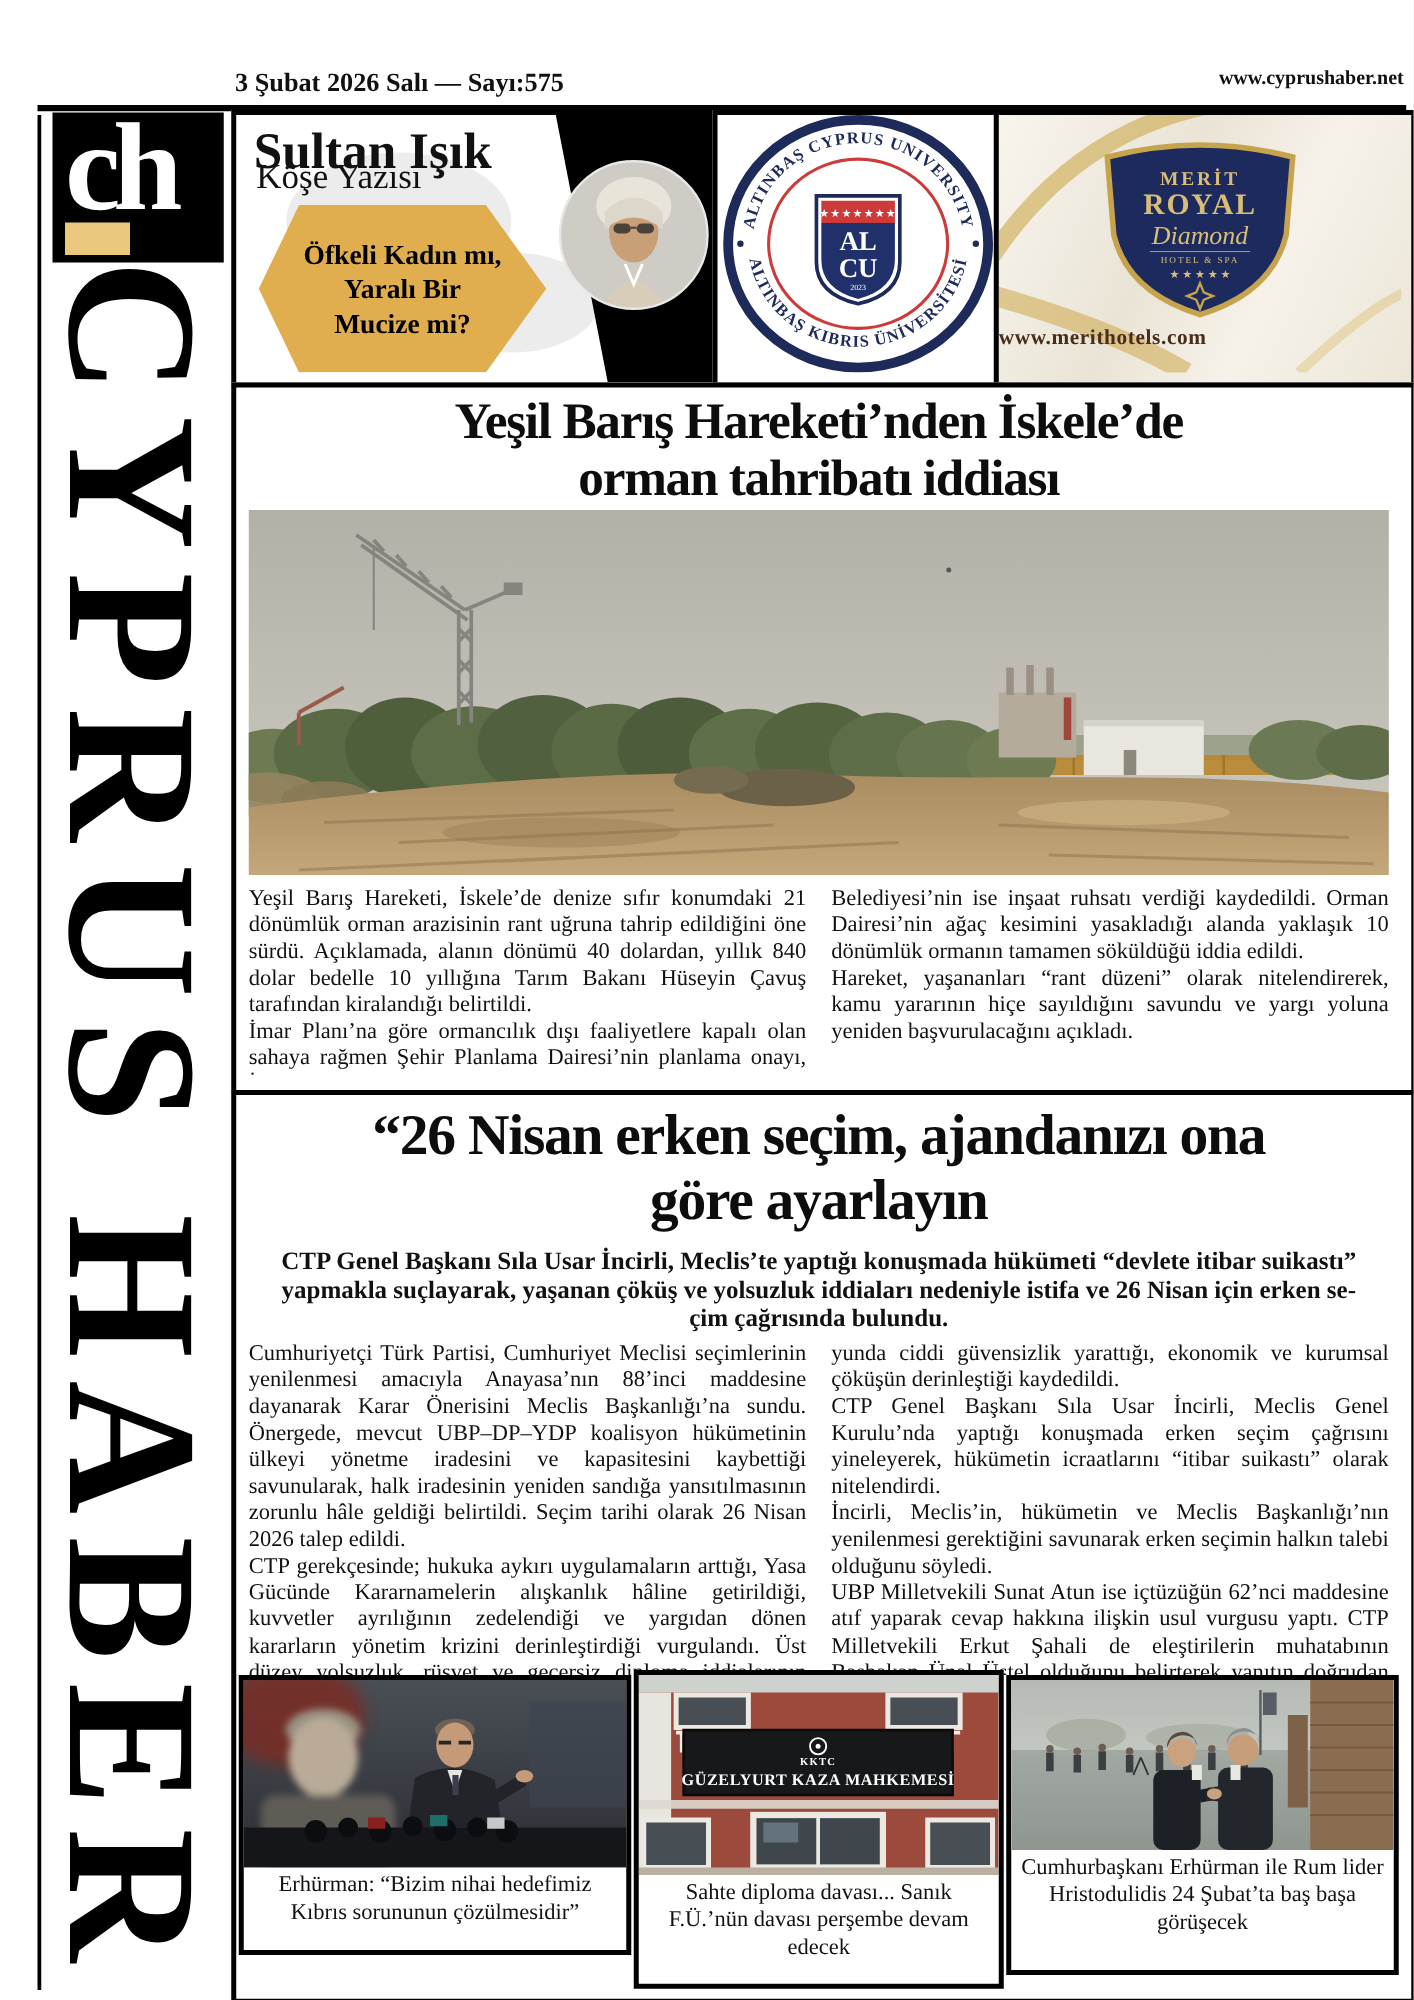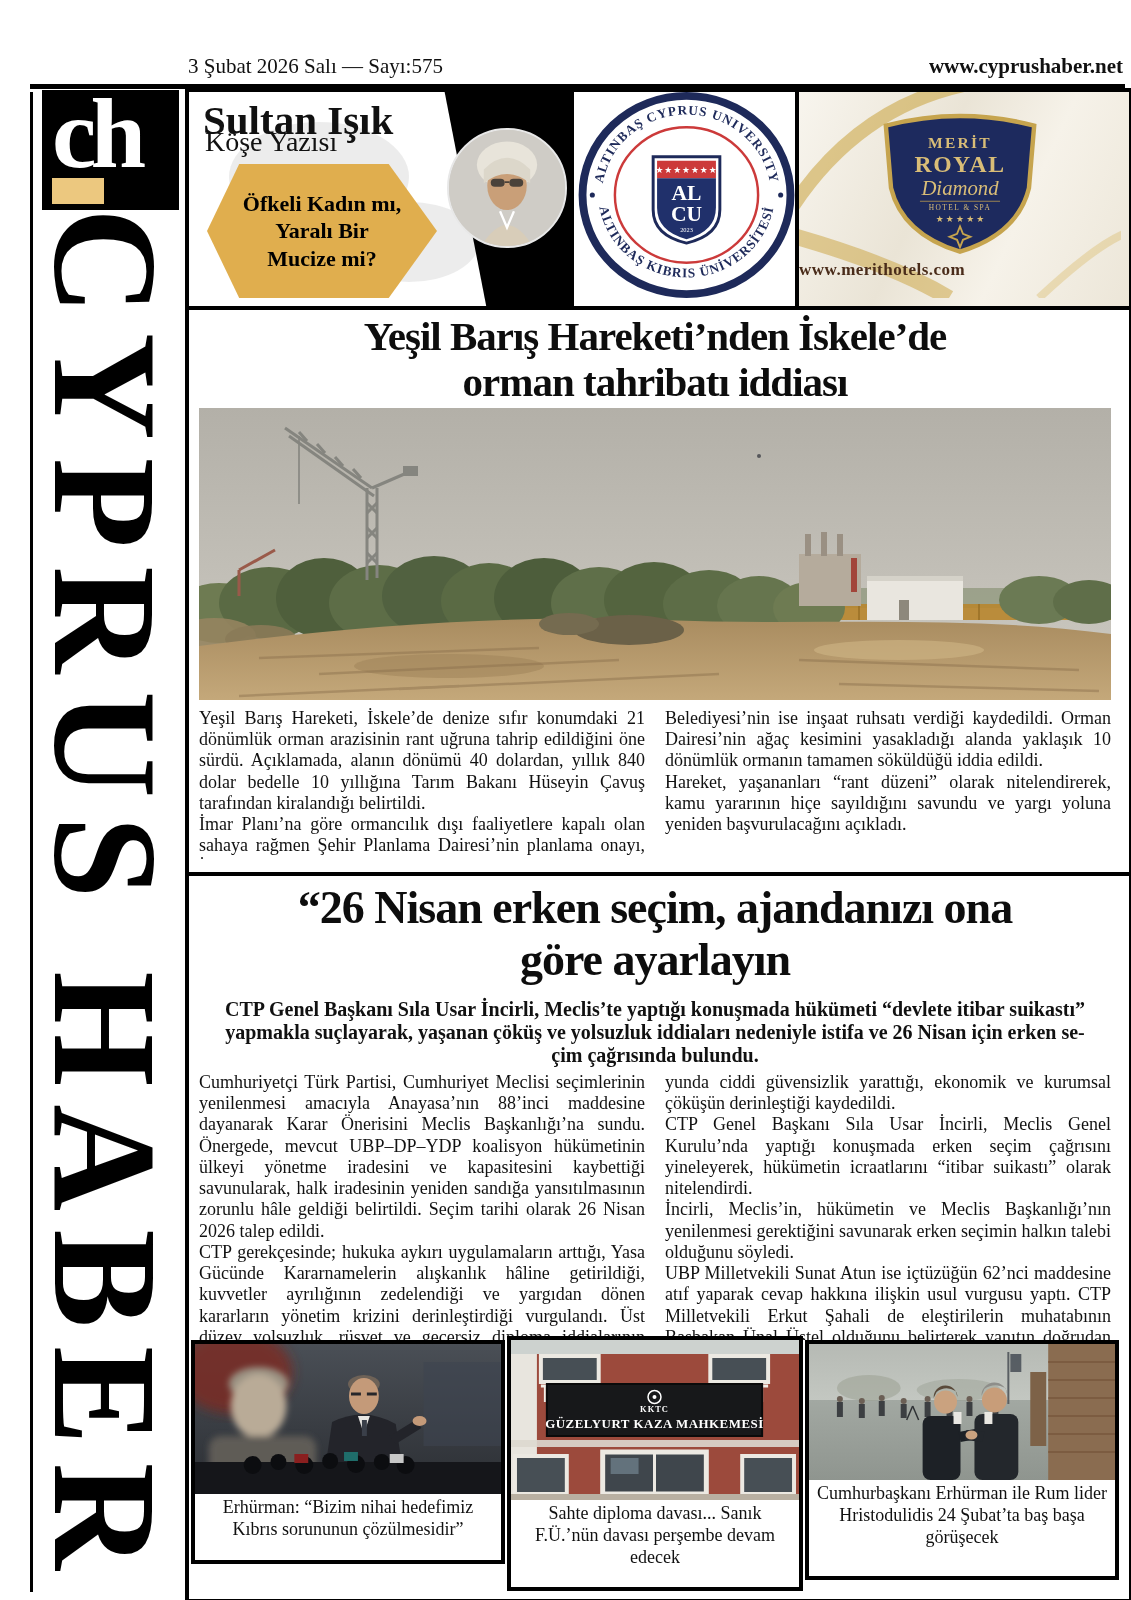--- a/index.html
+++ b/index.html
@@ -2,22 +2,22 @@
 <html><head>
 <meta charset="utf-8">
 <style>
   html,body{margin:0;padding:0;background:#e9e9e9;}
   #page{position:relative;width:1131px;height:1600px;background:#ffffff;margin:0 auto;
         font-family:"Liberation Serif",serif;color:#111;overflow:hidden;}
   .abs{position:absolute;}
   .pre{white-space:pre-line;}
 
   
-  #header-date{left:188px;top:54px;font-size:21px;font-weight:normal;}
-  #header-site{right:8px;top:54px;font-size:21px;font-weight:bold;}
+  #header-date{left:188px;top:54px;font-size:21px;font-weight:bold;}
+  #header-site{right:8px;top:54px;font-size:16px;font-weight:bold;}
   #header-rule{left:30px;top:84px;width:1095px;height:5px;background:#000;}
 
   
   #left-rule{left:30px;top:92px;width:3px;height:1500px;background:#000;}
   #logo-box{left:42px;top:90px;width:137px;height:120px;background:#000;}
   #logo-box .ch{position:absolute;left:10px;top:-14px;color:#ffffff;font-size:100px;font-weight:bold;
                 font-family:"Liberation Serif",serif;letter-spacing:-6px;}
   #logo-gold{position:absolute;left:10px;top:88px;width:52px;height:26px;background:#ecc87f;}
   #vertical-title{left:30px;top:208px;width:1390px;height:150px;transform-origin:0 0;
                   transform:rotate(90deg) translateY(-150px);font-size:148px;font-weight:bold;

